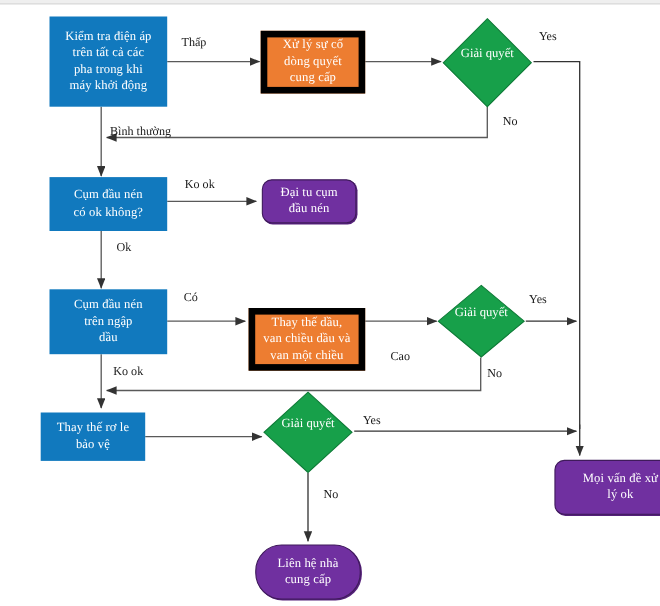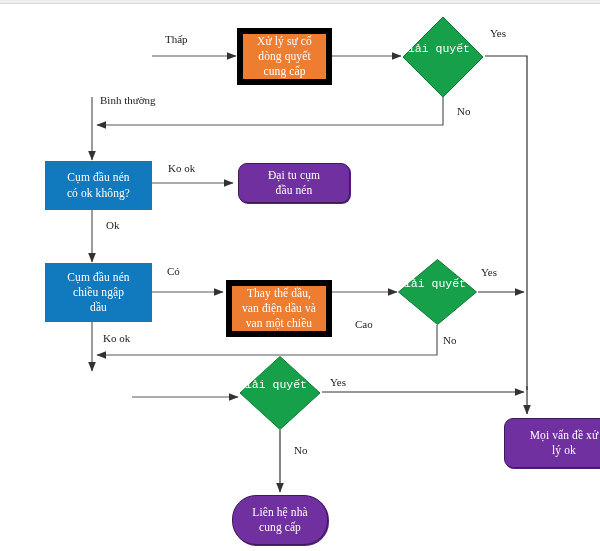--- a/index.html
+++ b/index.html
@@ -54,22 +54,23 @@
     box-shadow: 1px 1px 0 #55217a;
   }
   .decision {
     position: absolute;
     display: block;
   }
   .decision .dtext {
     position: absolute;
     left: 0;
     width: 100%;
+    text-align: center;
     color: #ffffff;
-    font-family: Liberation Mono, monospace;
+    font-family: Liberation Serif, serif;
     font-size: 11.5px;
     line-height: 1.3;
   }
   .edge-label {
     position: absolute;
     color: #1a1a1a;
     font-family: Liberation Serif, serif;
     font-size: 11px;
     white-space: nowrap;
   }
@@ -119,20 +120,28 @@
       <path d="M92,322 L92,371" marker-end="url(#ah)"></path>
 
       <path d="M132,397 L238,397" marker-end="url(#ah)"></path>
 
       <path d="M322,392 L524,392" stroke="#333333" marker-end="url(#ah)"></path>
 
       <path d="M280,430 L280,492" stroke="#333333" marker-end="url(#ah)"></path>
     </g>
   </svg>
 
+  <div class="node process-blue" style="left:45px; top:15px; width:107px; height:82px;">
+    <div>
+      <span>Kiểm tra điện áp</span>
+      <span>trên tất cả các</span>
+      <span>pha trong khi</span>
+      <span>máy khởi động</span>
+    </div>
+  </div>
 
   <div class="node process-orange" style="left:237px; top:28px; width:95px; height:57px;">
     <div>
       <span>Xử lý sự cố</span>
       <span>dòng quyết</span>
       <span>cung cấp</span>
     </div>
   </div>
 
   <div class="decision" style="left:401px; top:15px; width:84px; height:84px;">
@@ -145,53 +154,59 @@
     </div>
   </div>
 
   <div class="node process-blue" style="left:45px; top:161px; width:107px; height:49px;">
     <div>
       <span>Cụm đầu nén</span>
       <span>có ok không?</span>
     </div>
   </div>
 
-  <div class="node terminal-purple" style="left:238px; top:163px; width:112px; height:40px;">
+  <div class="node terminal-purple" style="left:238px; top:163px; width:86px; height:40px;">
     <div>
       <span>Đại tu cụm</span>
       <span>đầu nén</span>
     </div>
   </div>
 
   <div class="node process-blue" style="left:45px; top:263px; width:107px; height:59px;">
     <div>
       <span>Cụm đầu nén</span>
-      <span>chiều ngập</span>
+      <span>trên ngập</span>
       <span>dầu</span>
     </div>
   </div>
 
   <div class="node process-orange" style="left:226px; top:280px; width:106px; height:57px;">
     <div>
       <span>Thay thế  dầu,</span>
-      <span>van điện dầu và</span>
+      <span>van chiều dầu và</span>
       <span>van một chiều</span>
     </div>
   </div>
 
   <div class="decision" style="left:397px; top:258px; width:81px; height:68px;">
     <svg width="81" height="68" viewBox="0 0 81 68">
       <polygon points="40.5,1.5 79.5,34 40.5,66.5 1.5,34" fill="#17A04A" stroke="#0d7a36" stroke-width="1"></polygon>
     </svg>
     <div class="dtext" style="top:19px;">
       <span>Giải</span>
       <span>quyết</span>
     </div>
   </div>
 
+  <div class="node process-blue" style="left:37px; top:375px; width:95px; height:44px;">
+    <div>
+      <span>Thay thế rơ le</span>
+      <span>bảo vệ</span>
+    </div>
+  </div>
 
   <div class="decision" style="left:238px; top:355px; width:84px; height:76px;">
     <svg width="84" height="76" viewBox="0 0 84 76">
       <polygon points="42,1.5 82,38 42,74.5 2,38" fill="#17A04A" stroke="#0d7a36" stroke-width="1"></polygon>
     </svg>
     <div class="dtext" style="top:23px;">
       <span>Giải</span>
       <span>quyết</span>
     </div>
   </div>
@@ -205,21 +220,21 @@
 
   <div class="node terminal-purple" style="left:232px; top:495px; width:96px; height:50px;border-radius:24px;">
     <div>
       <span>Liên hệ nhà</span>
       <span>cung cấp</span>
     </div>
   </div>
 
   <div class="edge-label" style="left:165px; top:33px;">Thấp</div>
 
-  <div class="edge-label" style="left:100px; top:94px;">Bình thường</div>
+  <div class="edge-label" style="left:100px; top:114px;">Bình thường</div>
 
   <div class="edge-label" style="left:490px; top:27px;">Yes</div>
 
   <div class="edge-label" style="left:457px; top:105px;">No</div>
 
   <div class="edge-label" style="left:168px; top:162px;">Ko ok</div>
 
   <div class="edge-label" style="left:106px; top:219px;">Ok</div>
 
   <div class="edge-label" style="left:167px; top:265px;">Có</div>

